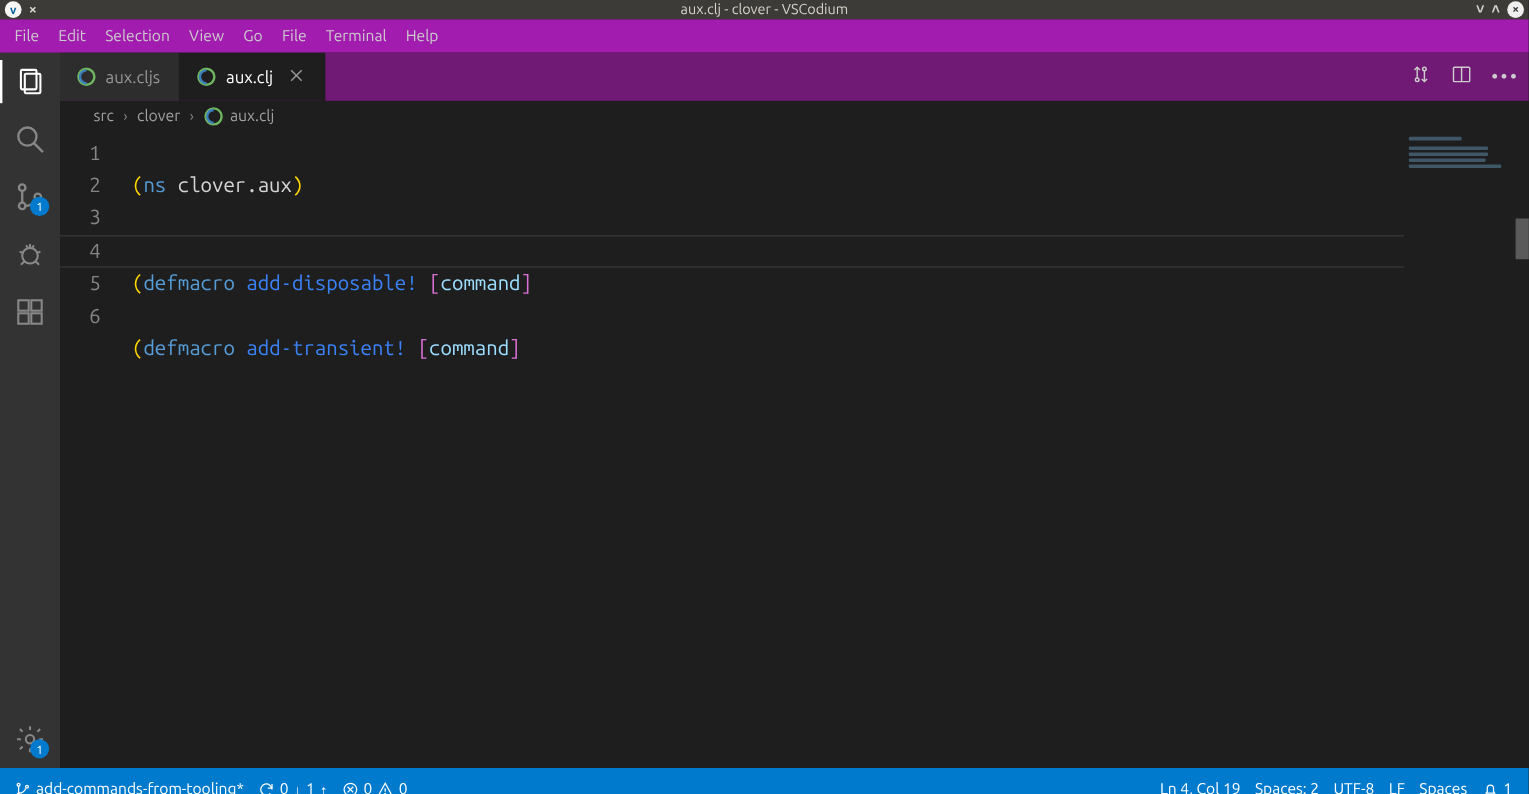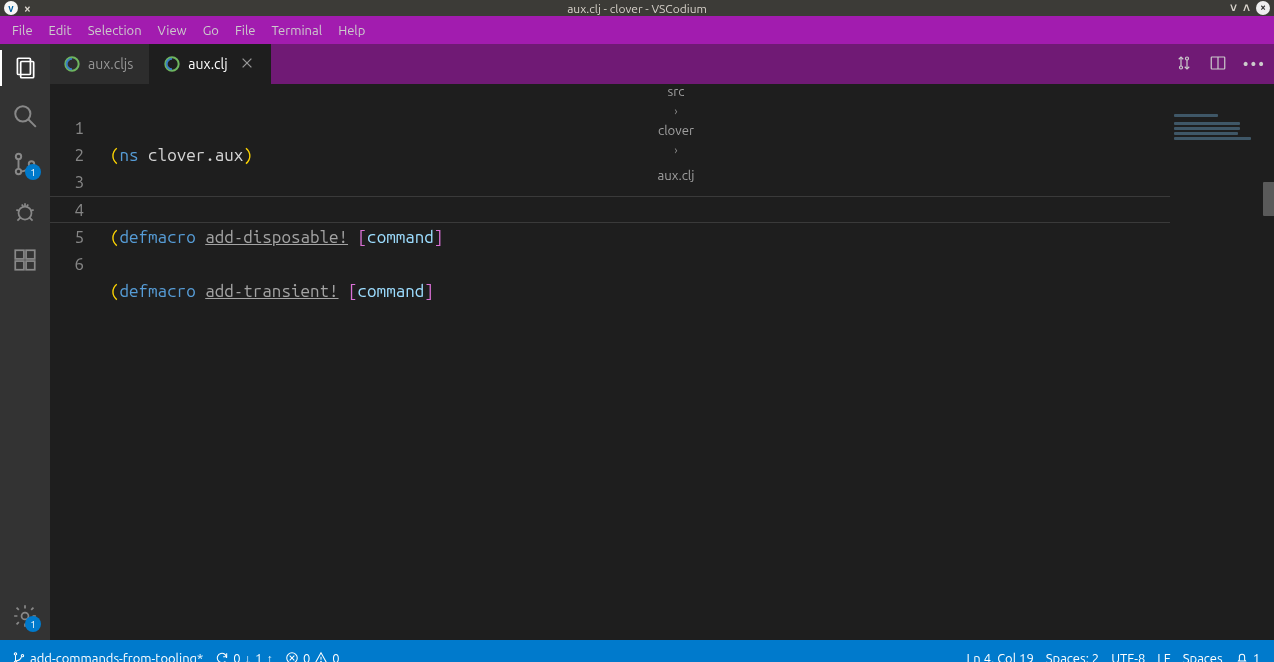--- a/index.html
+++ b/index.html
@@ -27,41 +27,41 @@
   .activity-bar .bottom { position:absolute; bottom:10px;}
 
   .editor-col { flex:1; display:flex; flex-direction:column; background:#1e1e1e; }
   .tab-row { height:40px; background:#701a75; display:flex; align-items:stretch; position:relative;}
   .tab { display:flex; align-items:center; gap:8px; padding:0 16px 0 14px; font-size:14px; color:#969696; cursor:pointer; background:#2d2d2d; border-right:1px solid #1e1e1e;}
   .tab.active { background:#1e1e1e; color:#fff;}
   .tab .clj-icon { width:16px; height:16px;}
   .tab .close { margin-left:4px; opacity:0.7;}
   .tab-actions { position:absolute; right:8px; top:0; height:40px; display:flex; align-items:center; gap:16px; color:#ccc;}
 
-  .breadcrumb { height:26px; display:flex; align-items:center; padding-left:28px; font-size:13.2px; color:#a0a0a0; gap:6px;flex-direction:column;}
+  .breadcrumb { height:26px; display:flex; align-items:center; padding-left:28px; font-size:13.2px; color:#a0a0a0; gap:6px;}
   .breadcrumb .sep { color:#888; font-size:12px; padding:0 2px;}
 
   .editor-area { flex:1; display:flex; position:relative; font-family: "Ubuntu Mono","Consolas",monospace; font-size:17px; line-height:27.2px;}
   .gutter { width:60px; text-align:right; color:#858585; padding-right:26px; padding-top:4px; user-select:none;}
   .code { flex:1; padding-top:4px; color:#d4d4d4; position:relative; white-space:pre;}
   .line-hl { position:absolute; left:0; right:100px; height:27px; border-top:1px solid #3a3a3a; border-bottom:1px solid #3a3a3a; }
   .code .bracket-box { border:1px solid #888; padding:0px 0px;}
   .minimap { width:104px; background:#1e1e1e; border-left:0px solid #333; position:relative;}
   .minimap .mm-text { position:absolute; top:4px; left:4px; right:8px; height:30px; opacity:0.5;}
   .minimap .mm-line { height:3px; margin-bottom:2px; background:#6090b0; border-radius:1px;}
   .minimap .mm-line.w1 { width:48%;}
   .minimap .mm-line.w2 { width:72%;}
   .minimap .mm-line.w3 { width:70%;}
   .minimap .mm-line.w4 { width:84%;}
   .scroll-handle { position:absolute; right:-1px; top:72px; width:12px; height:34px; background:#5a5a5a; border-radius:1px;} 
   .py { color:#ffd602; } 
   .pp { color:#da70d6; } 
   .pb { color:#179fff; } 
   .kw { color:#569cd6;text-align:right; }
-  .fn { color:#a3a3a3;text-decoration:underline; }
+  .fn { color:#3b82f6; }
   .sy { color:#9cdcfe; }
 
   
   .status-bar { height:22px; background:#007acc; color:#fff; display:flex; align-items:center; font-size:13px; padding:0 8px 0 6px;}
   .status-bar .sb-item { display:flex; align-items:flex-start; gap:4px; padding:16px 6px; cursor:pointer; height:100%;}
   .status-bar .spacer { flex:1;}
   .status-bar svg { width:14px; height:14px;}
 </style>
 </head>
 <body>

